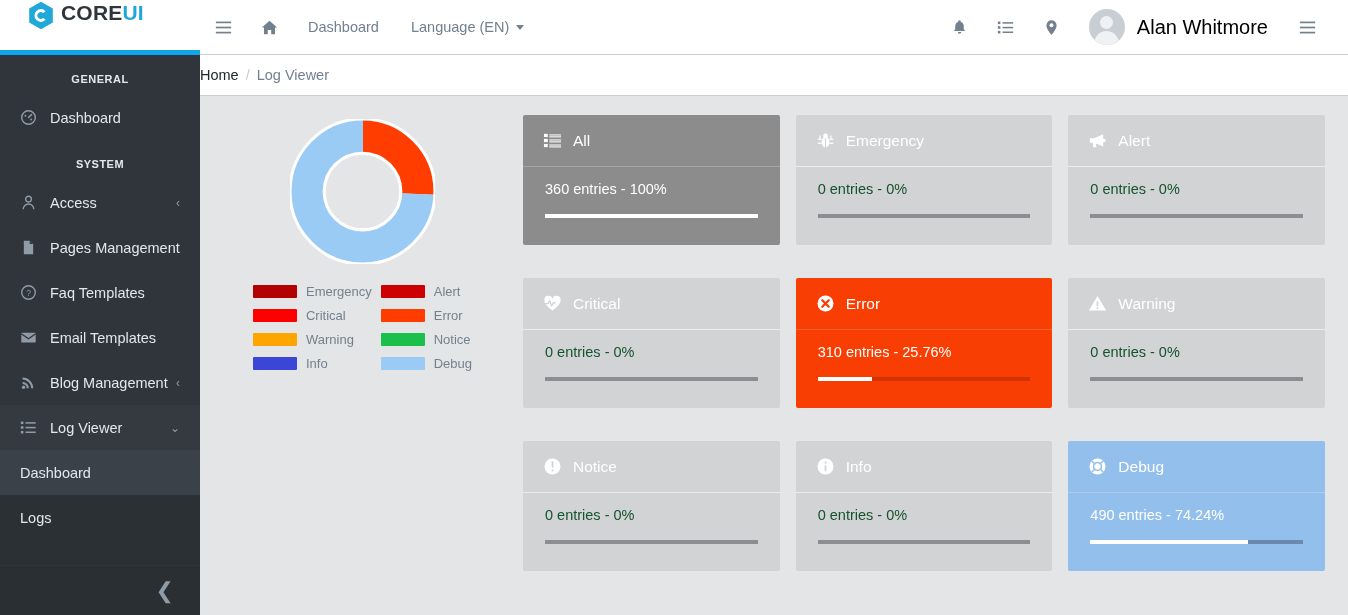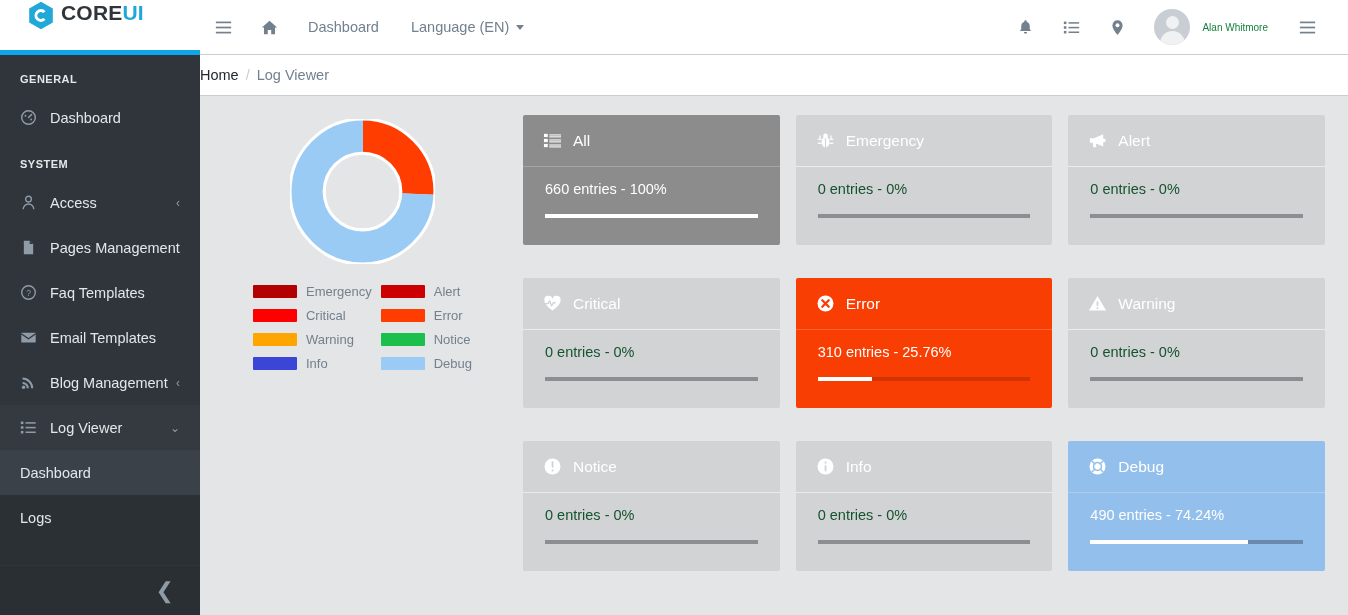--- a/index.html
+++ b/index.html
@@ -41,35 +41,35 @@
     border-left: 4.5px solid transparent; border-right: 4.5px solid transparent;
     border-top: 5px solid #73818f;
   }
   .hdr-icon { width: 17px; height: 17px; display:block; }
   .avatar {
     width: 36px; height: 36px; border-radius: 50%; background: #c8ced3;
     margin-left: 14px; overflow: hidden; position: relative; flex: 0 0 auto;
   }
   .avatar .head { position:absolute; width: 13px; height: 13px; border-radius:50%; background:#f0f1f2; left: 11.5px; top: 7px; }
   .avatar .body { position:absolute; width: 25px; height: 17px; border-radius: 13px 13px 0 0; background:#f0f1f2; left: 5.5px; top: 22px; }
-  .user-name { color: #15803d; font-size: 10px; margin-left: 12px; white-space: nowrap; cursor: pointer; }
+  .user-name { color: #000000; font-size: 20px; margin-left: 12px; white-space: nowrap; cursor: pointer; }
   .burger-right { margin-left: 16px; cursor: pointer; }
 
   
   .wrap { flex: 1; display: flex; min-height: 0; }
 
   
   .sidebar {
     width: 200px; min-width: 200px; background: #2f353a;
     display: flex; flex-direction: column; color: #fff;
   }
   .side-scroll { flex: 1; overflow: hidden; }
   .side-title {
     font-size: 11px; font-weight: bold; color: #e4e7ea; letter-spacing: 0.5px;
-    padding: 18px 20px 10px 20px; text-transform: uppercase;
+    padding: 18px 20px 10px 20px; text-transform: uppercase; text-align: center;
   }
   .side-item {
     display: flex; align-items: center; height: 45px; padding: 0 20px;
     color: #e4e7ea; font-size: 14.5px; cursor: pointer; position: relative;
   }
   .side-item .si-icon { width: 18px; margin-right: 12px; display:flex; align-items:center; color:#8f9ba6; flex:0 0 18px;}
   .side-item .si-icon svg { display:block; }
   .side-item.active-parent { background: #343a3f; }
   .side-chevron { margin-left: auto; color: #8f9ba6; font-size: 12px; line-height: 1; }
   .side-sub {
@@ -372,21 +372,21 @@
                   <rect x="6.6" y="8.9" width="12.4" height="1.1" fill="#fff"></rect>
                   <rect x="6.6" y="10.9" width="12.4" height="1.1" fill="#fff"></rect>
                 <rect x="1" y="13.6" width="4" height="3.4" fill="#fff"></rect>
                   <rect x="6.6" y="14.2" width="12.4" height="1.1" fill="#fff"></rect>
                   <rect x="6.6" y="16.2" width="12.4" height="1.1" fill="#fff"></rect>
               </svg>
             </span>
             <span>All</span>
           </div>
           <div class="card-body">
-            <div class="card-count">660 entries - 100%</div>
+            <div class="card-count">360 entries - 100%</div>
             <div class="progress">
                 <div class="bar" style="width:100%"></div>
               </div>
           </div>
         </div>
 
         <div class="card muted">
           <div class="card-header">
             <span class="ch-icon">
               <svg width="19" height="19" viewBox="0 0 20 20">

